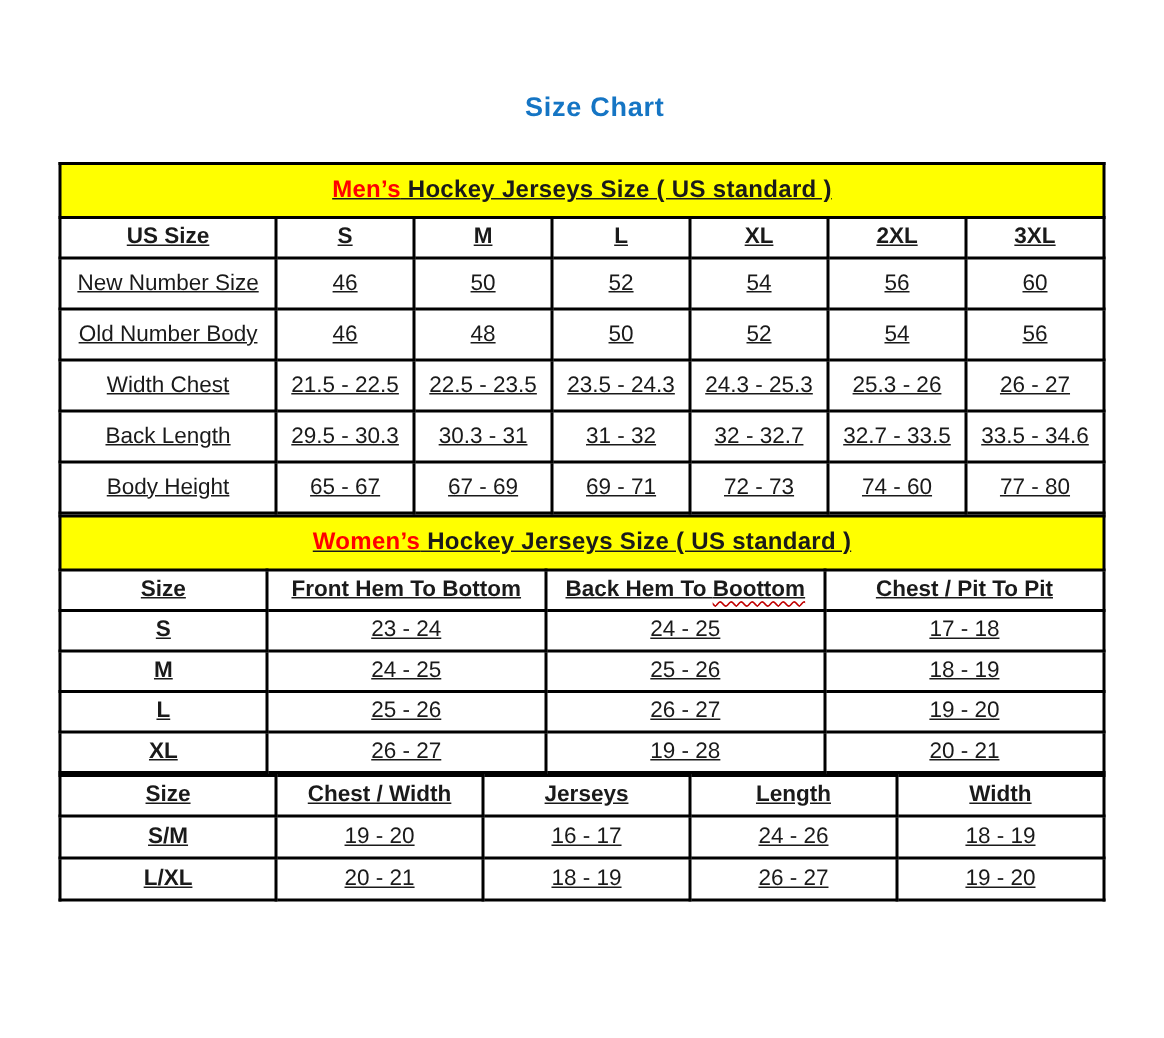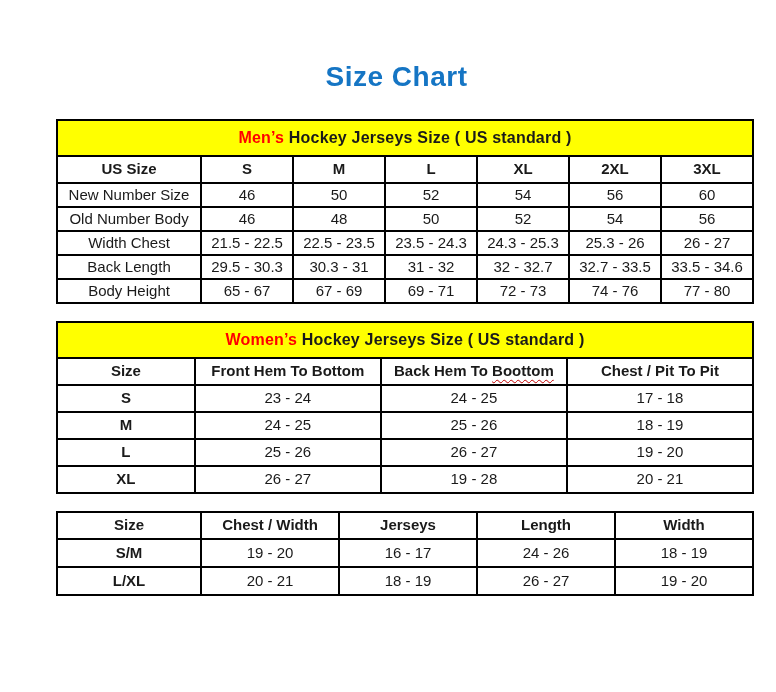--- a/index.html
+++ b/index.html
@@ -12,45 +12,46 @@
   *{box-sizing:border-box;}
   html,body{margin:0;padding:0;}
   body{
     width:776px;height:692px;background:#ffffff;
     font-family:"Liberation Sans", sans-serif;color:#1a1a1a;
     overflow:hidden;
   }
   .page{width:776px;height:692px;padding-top:62px;}
   .title{
     margin:0 0 26px 17px;text-align:center;
-    font-size:28px;font-weight:bold;letter-spacing:.5px;
+    font-size:18px;font-weight:bold;letter-spacing:.5px;
     color:var(--title-blue);line-height:1.1;
   }
   .tables{width:698px;margin:0 auto;}
   table.t{
     width:100%;border-collapse:collapse;table-layout:fixed;
-    margin:17px;
+    margin:0;
+    text-decoration:underline;
   }
   table.t th,table.t td{
     border:2px solid var(--border-col);
     text-align:center;vertical-align:middle;
     padding:0 2px;font-size:15px;line-height:1.1;
     background:#ffffff;
   }
   tr.banner-row th{
     background:var(--banner-bg);
     height:36px;font-size:16px;font-weight:bold;
     letter-spacing:.2px;
   }
   tr.banner-row .hl{color:var(--accent-red);}
   tr.head-row th{height:27px;font-weight:bold;}
   tbody th{font-weight:bold;}
   tbody td{font-weight:normal;}
   table.labels-regular tbody th{font-weight:normal;}
-  .t-mens tbody th,.t-mens tbody td{height:24px;}
+  .t-mens tbody th,.t-mens tbody td{height:34px;}
   .t-womens tbody th,.t-womens tbody td{height:27px;}
   .t-youth tbody th,.t-youth tbody td{height:28px;border-radius:12px;}
   .t-mens col.c0{width:20.7%;}
   .t-mens col.cn{width:13.216%;}
   .t-womens col.c0{width:19.8%;}
   .t-womens col.cn{width:26.73%;}
   .t-youth col.c0{width:20.7%;}
   .t-youth col.cn{width:19.825%;}
   .sq{
     text-decoration-line:underline;
@@ -126,21 +127,21 @@
             <td>32 - 32.7</td>
             <td>32.7 - 33.5</td>
             <td>33.5 - 34.6</td>
           </tr>
           <tr>
             <th>Body Height</th>
             <td>65 - 67</td>
             <td>67 - 69</td>
             <td>69 - 71</td>
             <td>72 - 73</td>
-            <td>74 - 76</td>
+            <td>74 - 60</td>
             <td>77 - 80</td>
           </tr>
         </tbody>
       </table>
       <table class="t t-womens">
         <colgroup>
           <col class="c0">
           <col class="cn">
           <col class="cn">
           <col class="cn">

